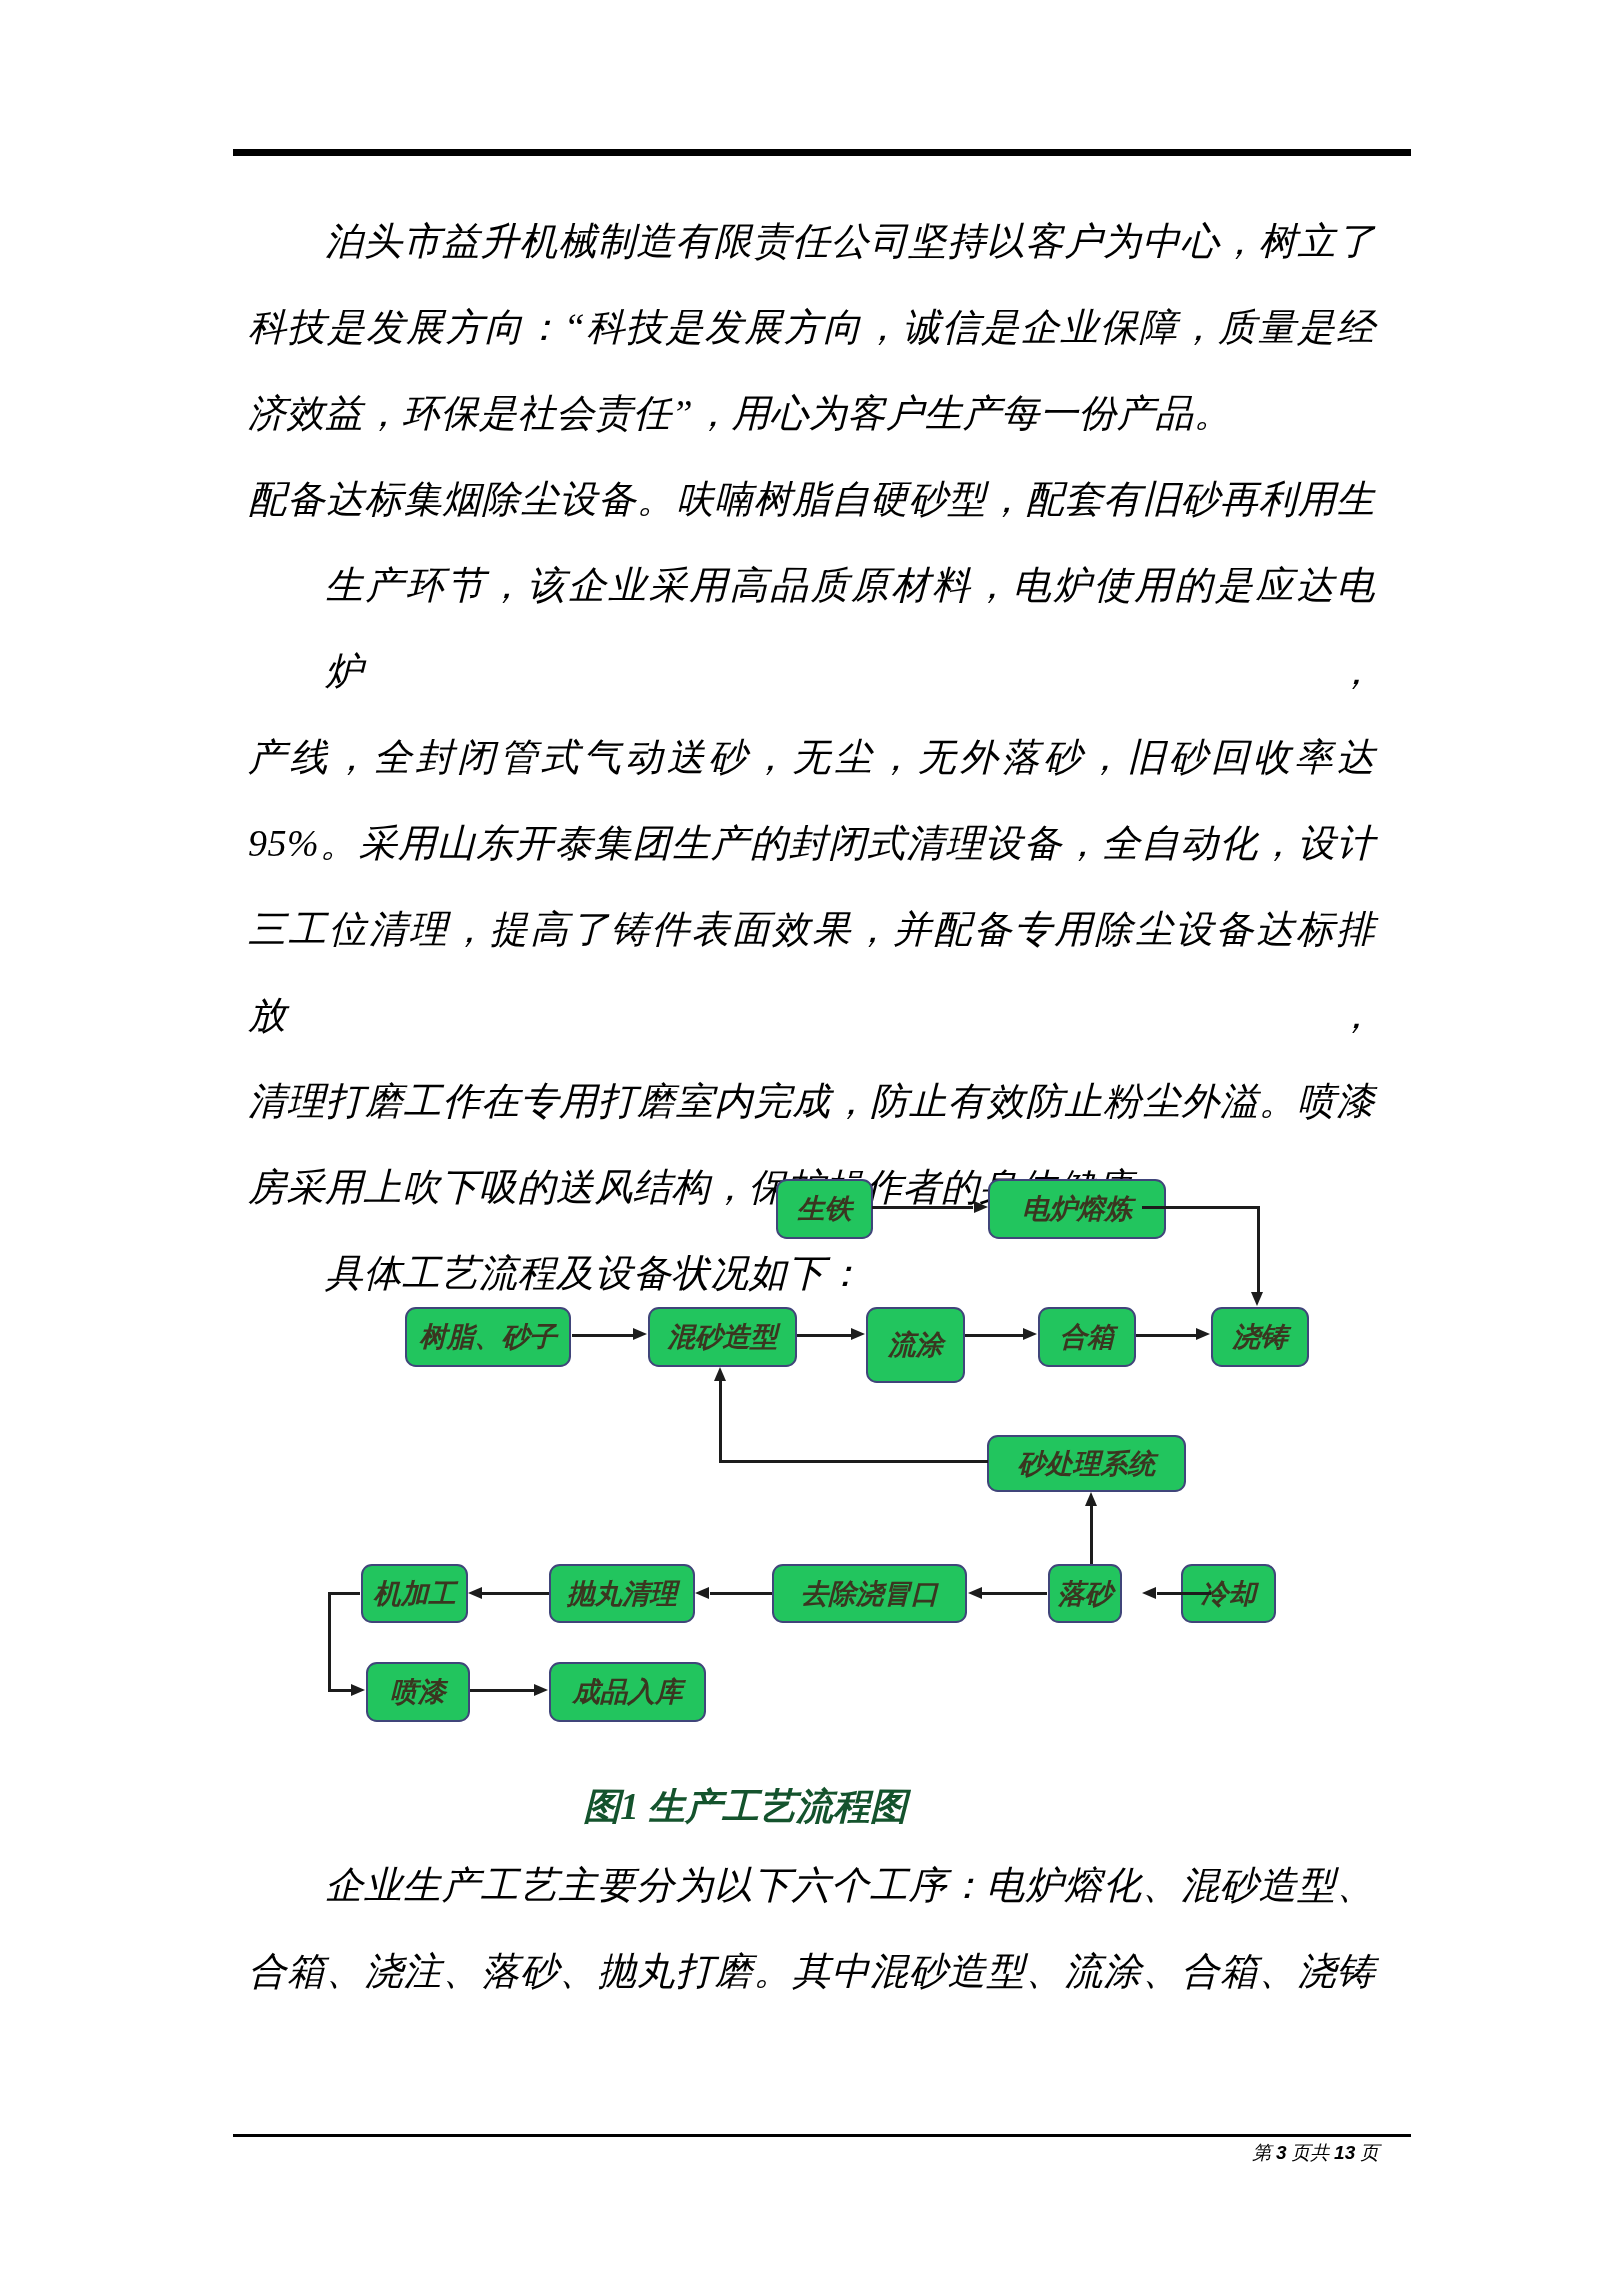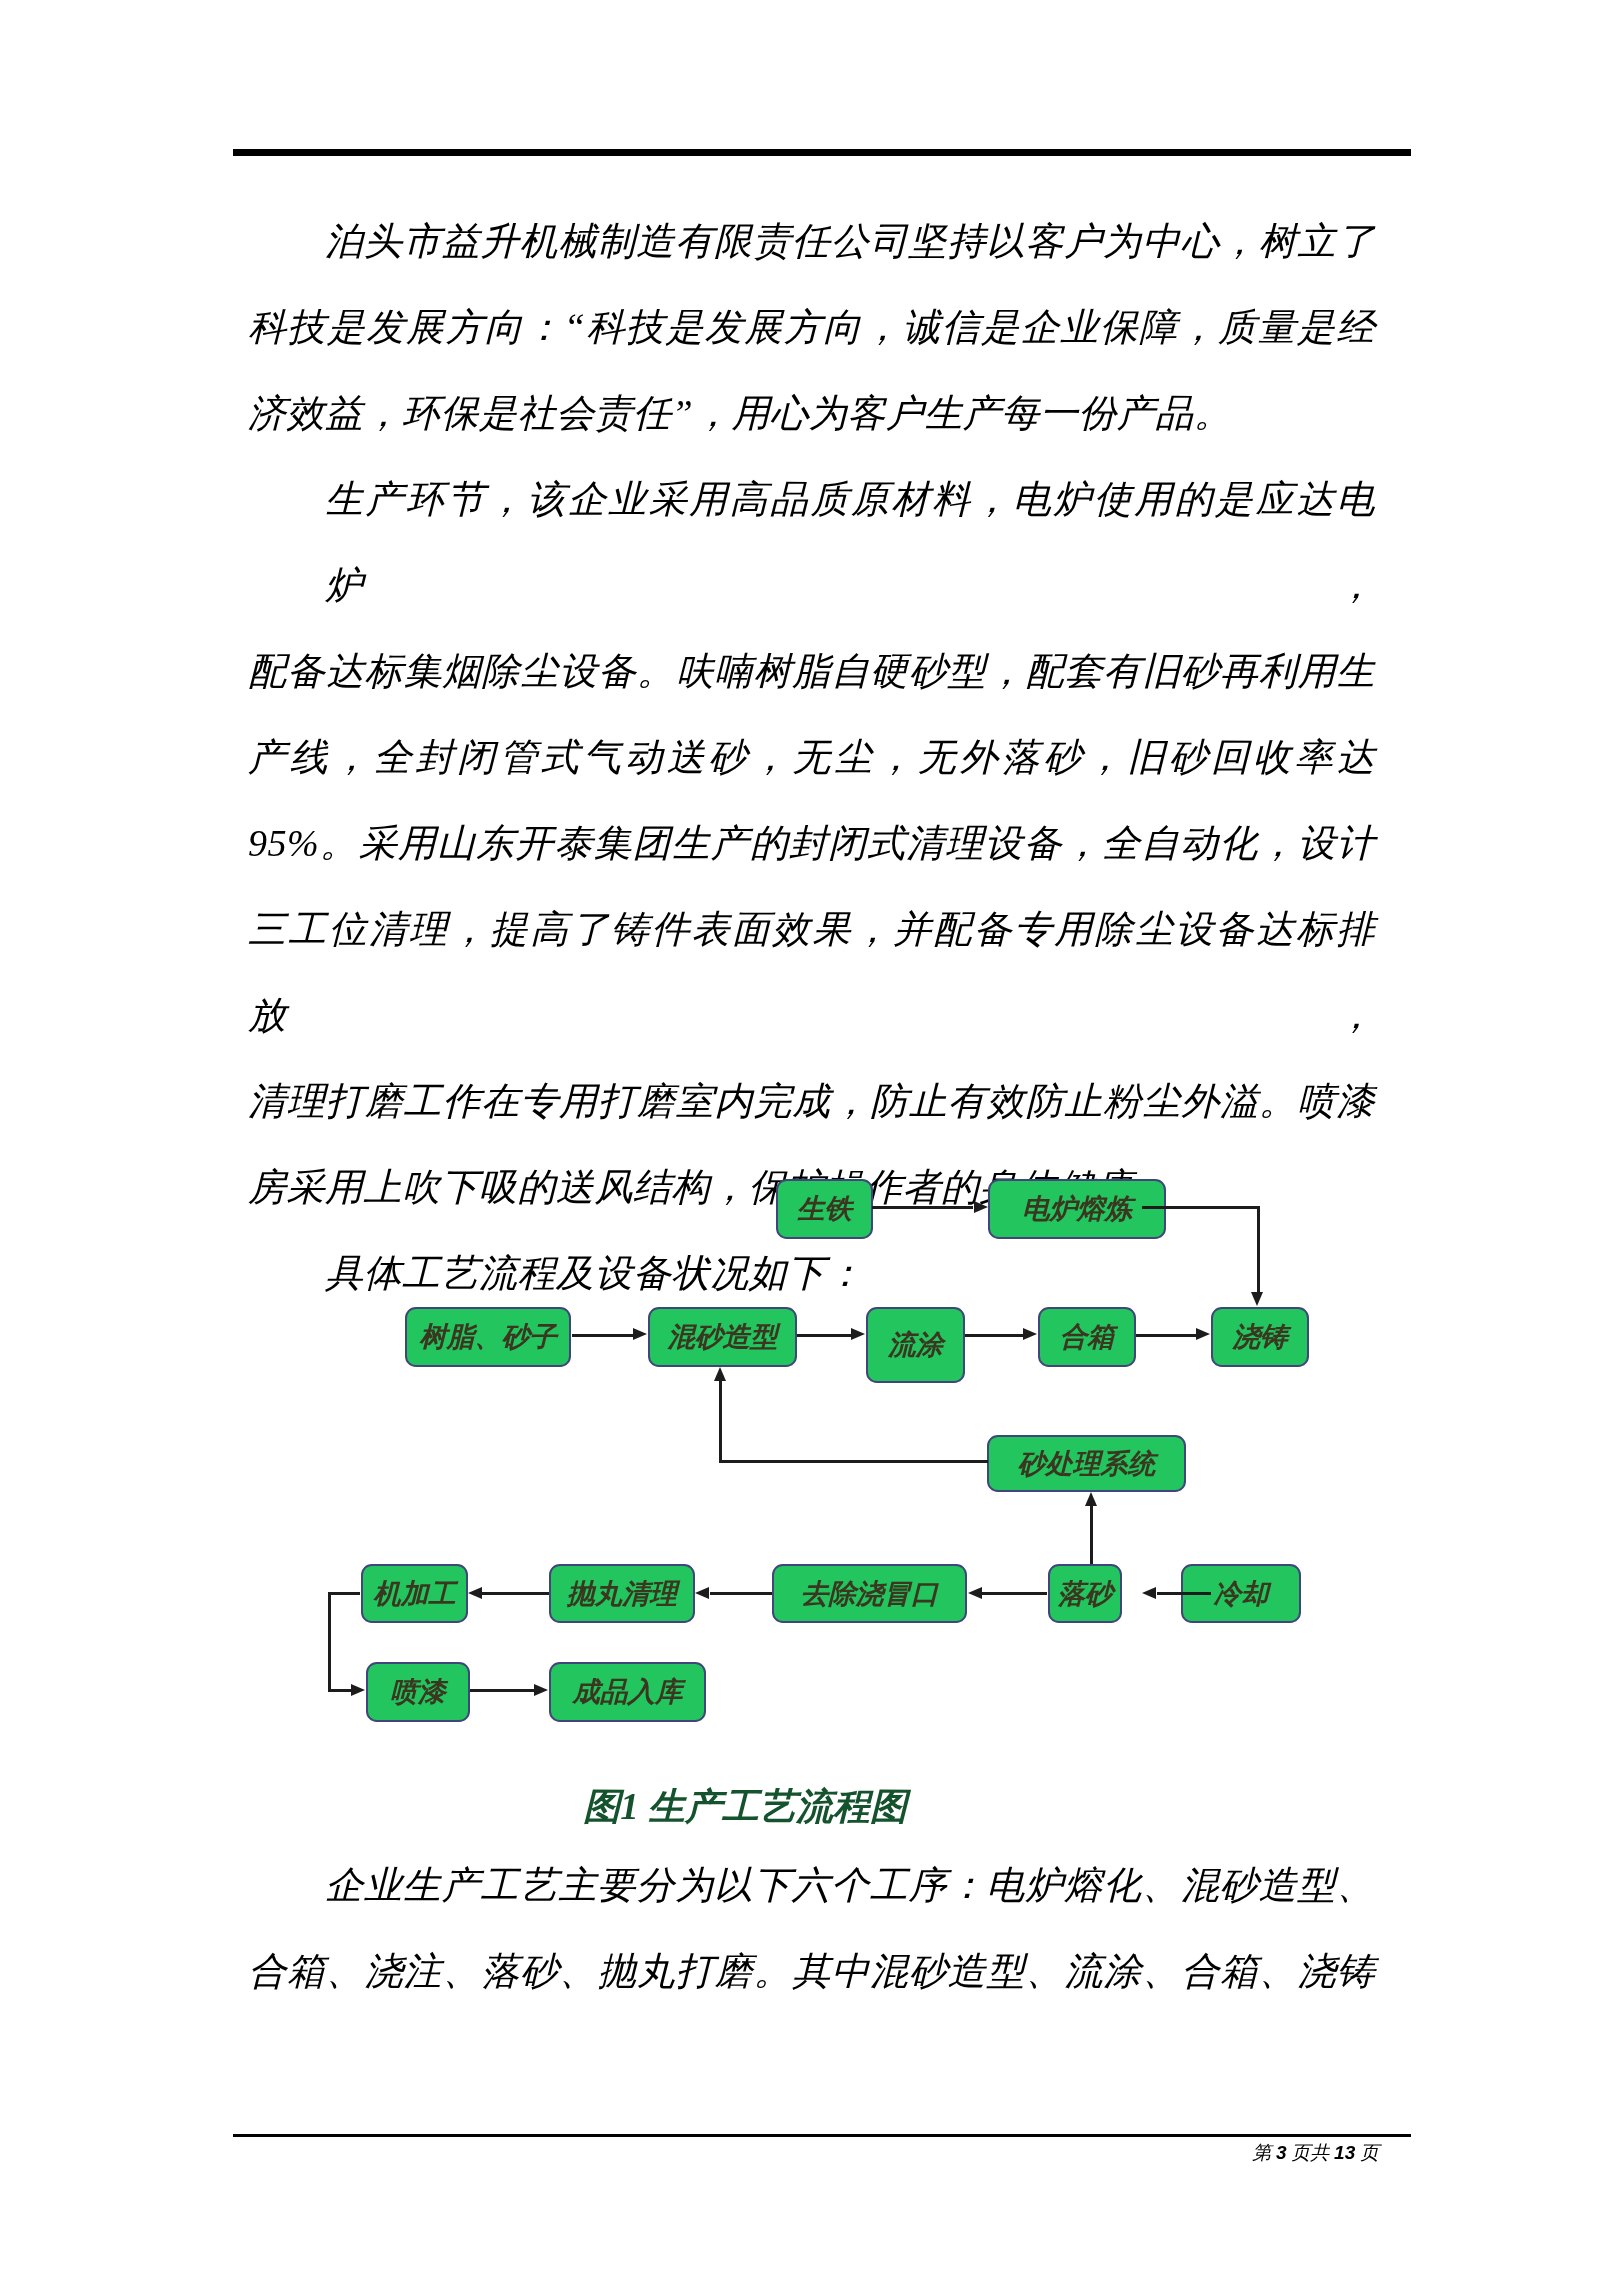--- a/index.html
+++ b/index.html
@@ -53,22 +53,22 @@
 <body>
 
 <div class="page">
 
   <div class="rule" style="left:233px;top:149px;width:1178px;height:6.9px;"></div>
 
   <div class="textblock" style="top:198px;">
     <div class="tl ind just">泊头市益升机械制造有限责任公司坚持以客户为中心，树立了</div>
     <div class="tl just">科技是发展方向：“科技是发展方向，诚信是企业保障，质量是经</div>
     <div class="tl">济效益，环保是社会责任”，用心为客户生产每一份产品。</div>
+    <div class="tl just">配备达标集烟除尘设备。呋喃树脂自硬砂型，配套有旧砂再利用生</div>
     <div class="tl ind just">生产环节，该企业采用高品质原材料，电炉使用的是应达电炉，</div>
-    <div class="tl just">配备达标集烟除尘设备。呋喃树脂自硬砂型，配套有旧砂再利用生</div>
     <div class="tl just">产线，全封闭管式气动送砂，无尘，无外落砂，旧砂回收率达</div>
     <div class="tl just">95%。采用山东开泰集团生产的封闭式清理设备，全自动化，设计</div>
     <div class="tl just">三工位清理，提高了铸件表面效果，并配备专用除尘设备达标排放，</div>
     <div class="tl just">清理打磨工作在专用打磨室内完成，防止有效防止粉尘外溢。喷漆</div>
     <div class="tl">房采用上吹下吸的送风结构，保护操作者的身体健康。</div>
     <div class="tl ind">具体工艺流程及设备状况如下：</div>
   </div>
 
   <div>
 
@@ -77,21 +77,21 @@
     <div class="fc-node" style="left:405px;top:1307px;width:166px;height:60px;">树脂、砂子</div>
     <div class="fc-node" style="left:648px;top:1307px;width:149px;height:60px;">混砂造型</div>
     <div class="fc-node" style="left:866px;top:1307px;width:99px;height:76px;">流涂</div>
     <div class="fc-node" style="left:1038px;top:1307px;width:98px;height:60px;">合箱</div>
     <div class="fc-node" style="left:1211px;top:1307px;width:98px;height:60px;">浇铸</div>
     <div class="fc-node" style="left:987px;top:1435px;width:199px;height:57px;">砂处理系统</div>
     <div class="fc-node" style="left:361px;top:1564px;width:107px;height:59px;">机加工</div>
     <div class="fc-node" style="left:549px;top:1564px;width:146px;height:59px;">抛丸清理</div>
     <div class="fc-node" style="left:772px;top:1564px;width:195px;height:59px;">去除浇冒口</div>
     <div class="fc-node" style="left:1048px;top:1564px;width:74px;height:59px;text-align:right;">落砂</div>
-    <div class="fc-node" style="left:1181px;top:1564px;width:120px;height:59px;">冷却</div>
+    <div class="fc-node" style="left:1181px;top:1564px;width:95px;height:59px;">冷却</div>
     <div class="fc-node" style="left:366px;top:1662px;width:104px;height:60px;">喷漆</div>
     <div class="fc-node" style="left:549px;top:1662px;width:157px;height:60px;">成品入库</div>
 
     <div class="ln" style="left:872px;top:1206px;width:101px;height:2.9px;"></div>
     <div class="ah ah-r" style="left:974px;top:1201px;"></div>
 
     <div class="ln" style="left:1142px;top:1206px;width:118px;height:2.9px;"></div>
     <div class="ln" style="left:1257px;top:1206px;width:2.9px;height:87px;"></div>
     <div class="ah ah-d" style="left:1251px;top:1292px;"></div>
 

